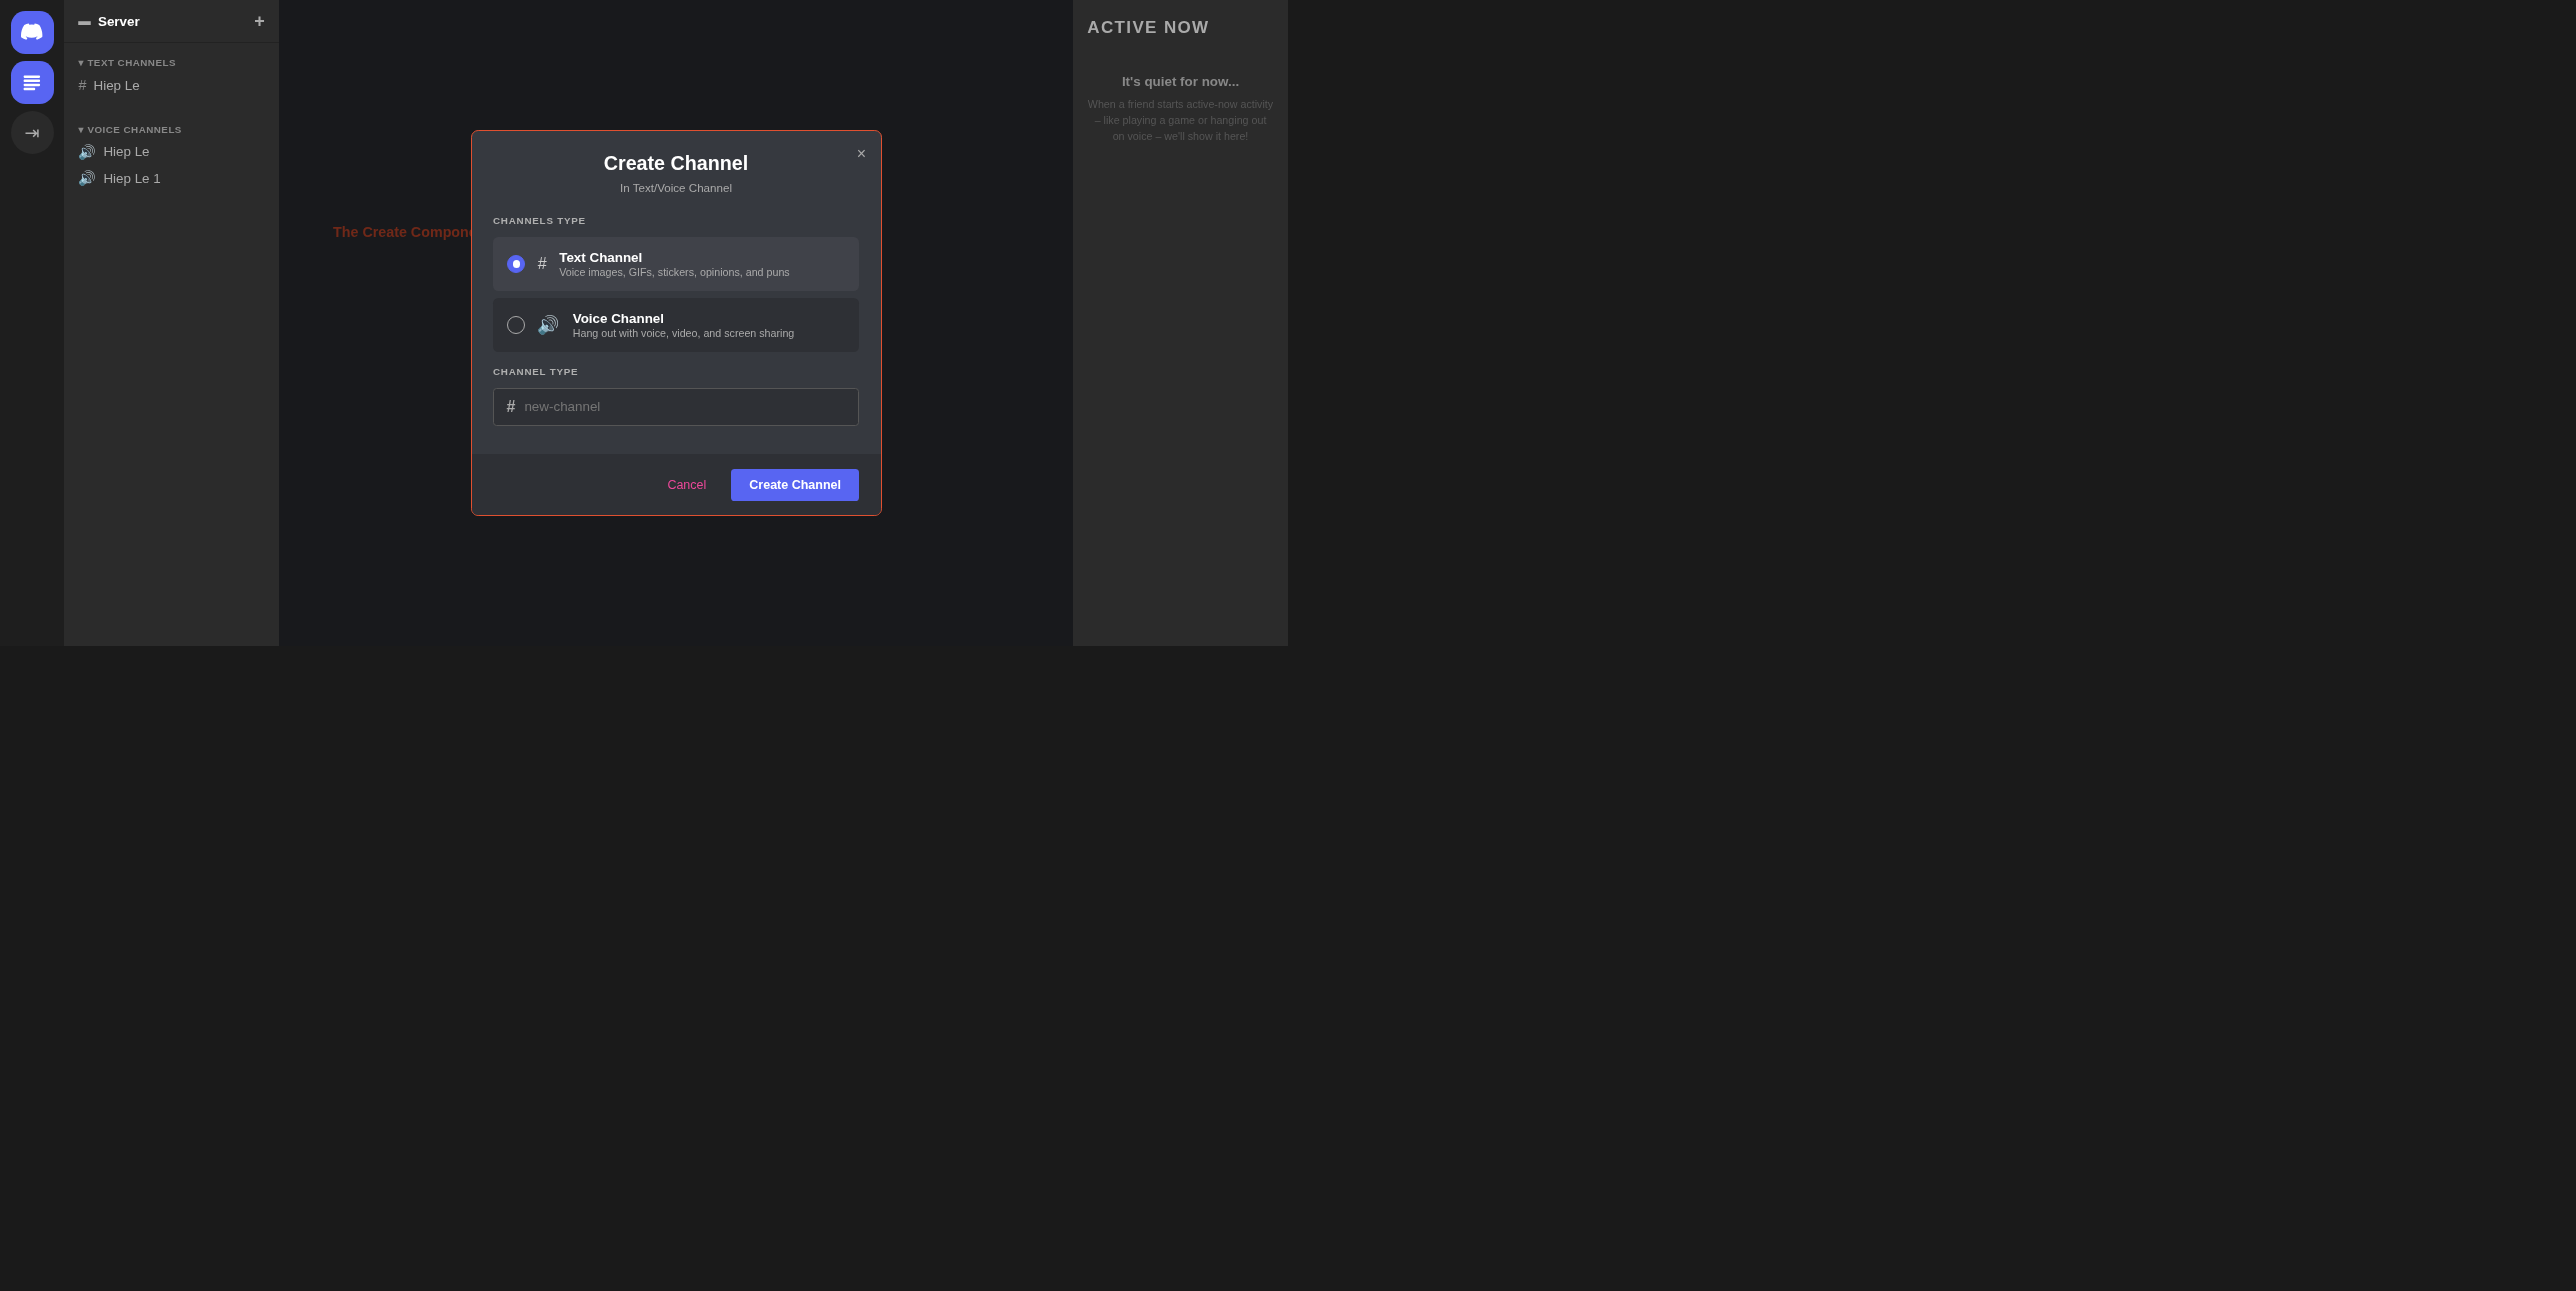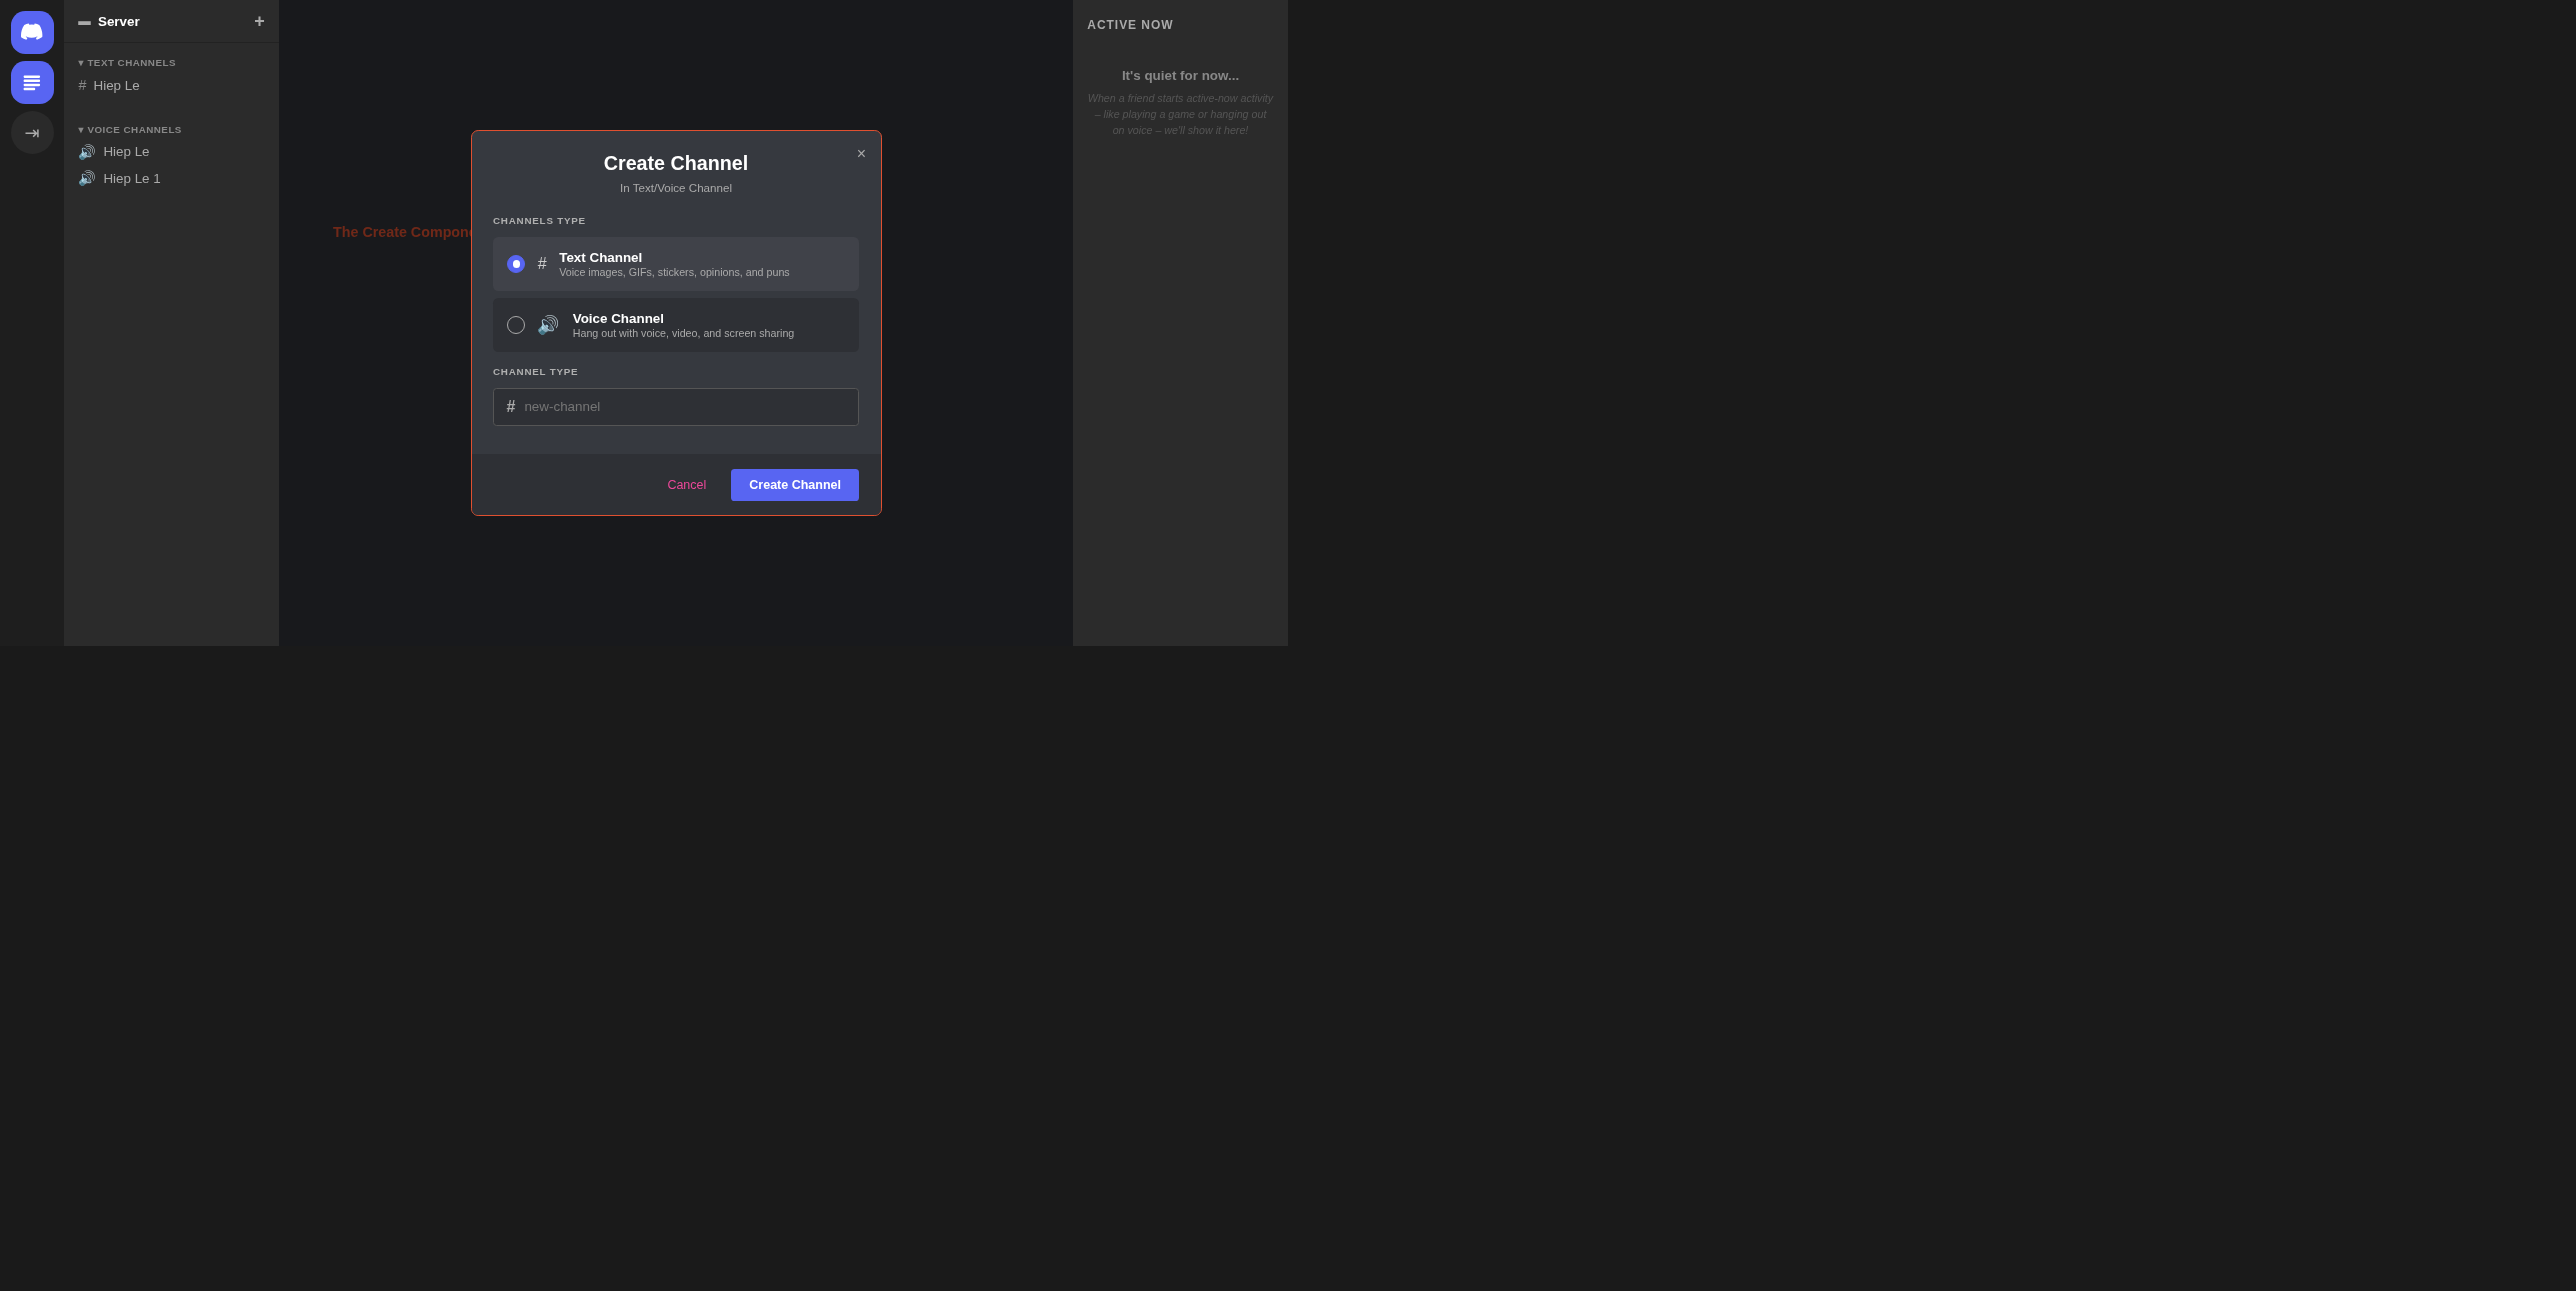--- a/index.html
+++ b/index.html
@@ -156,40 +156,39 @@
 
     
     .right-panel {
       width: 215px;
       background: #2b2b2b;
       padding: 18px 14.3px;
       flex-shrink: 0;
     }
 
     .active-now-title {
-      font-size: 12px;
+      font-size: 17px;
       font-weight: 700;
       color: #aaa;
       letter-spacing: 0.08em;
       margin-bottom: 2px;
     }
 
     .quiet-title {
       font-size: 13.4px;
       font-weight: 600;
       color: #888;
       margin-bottom: 7.2px;
     }
 
     .quiet-desc {
       font-size: 10.7px;
       color: #555;
       line-height: 1.5;
       text-align: center;
-      font-style: italic;
     }
 
     
     .modal-overlay {
       position: absolute;
       top: 0; left: 0; right: 0; bottom: 0;
       background: rgba(0,0,0,0.5);
       display: flex;
       align-items: center;
       justify-content: center;

